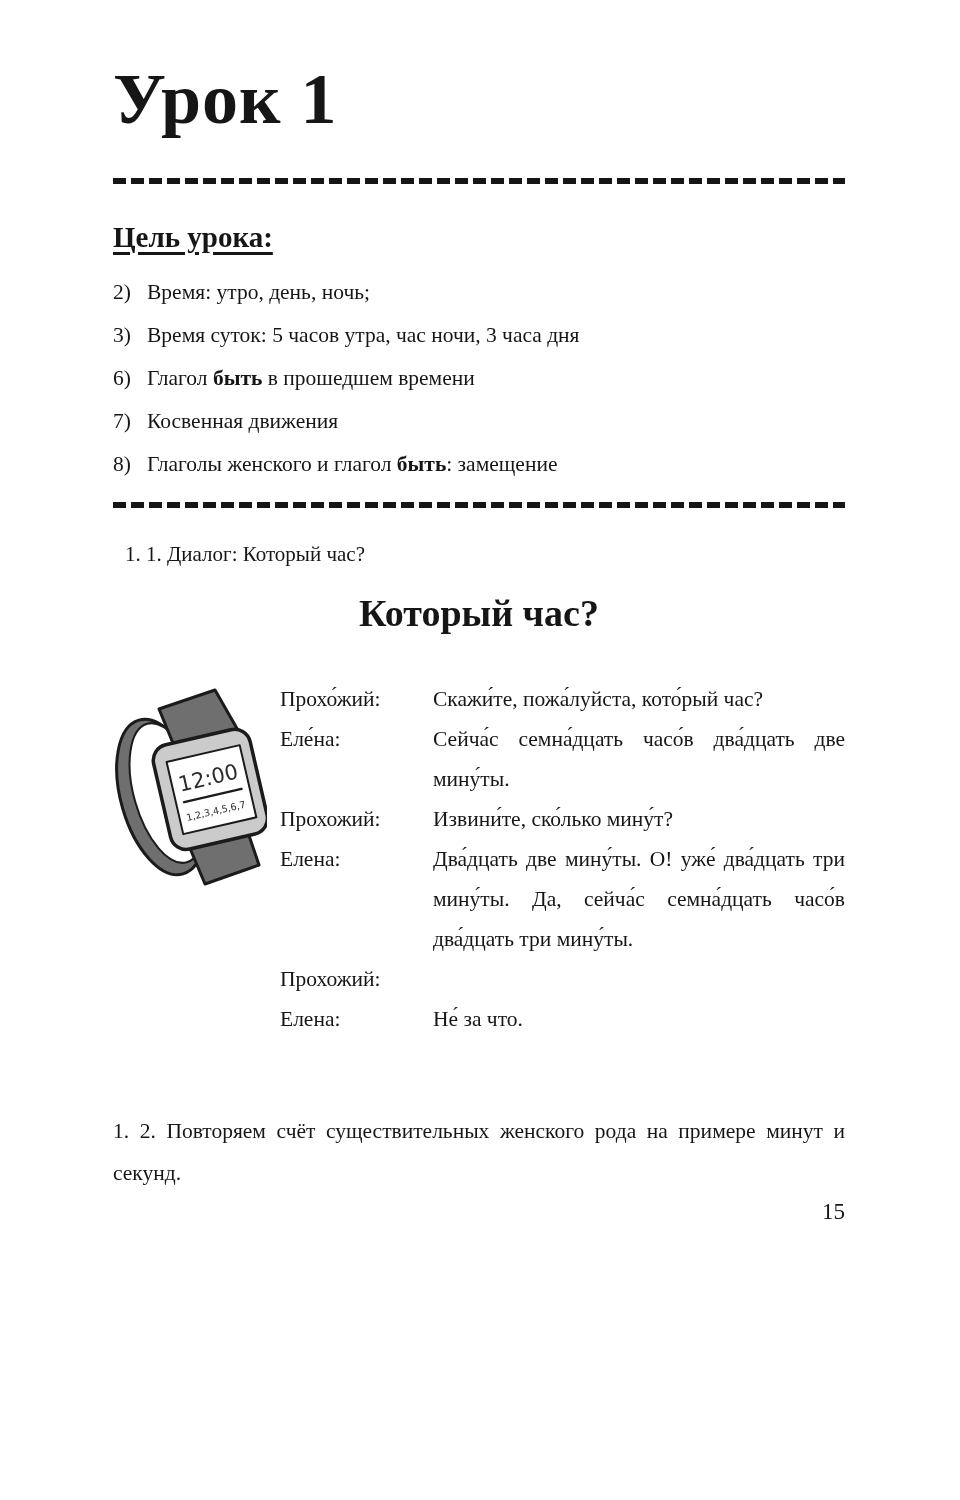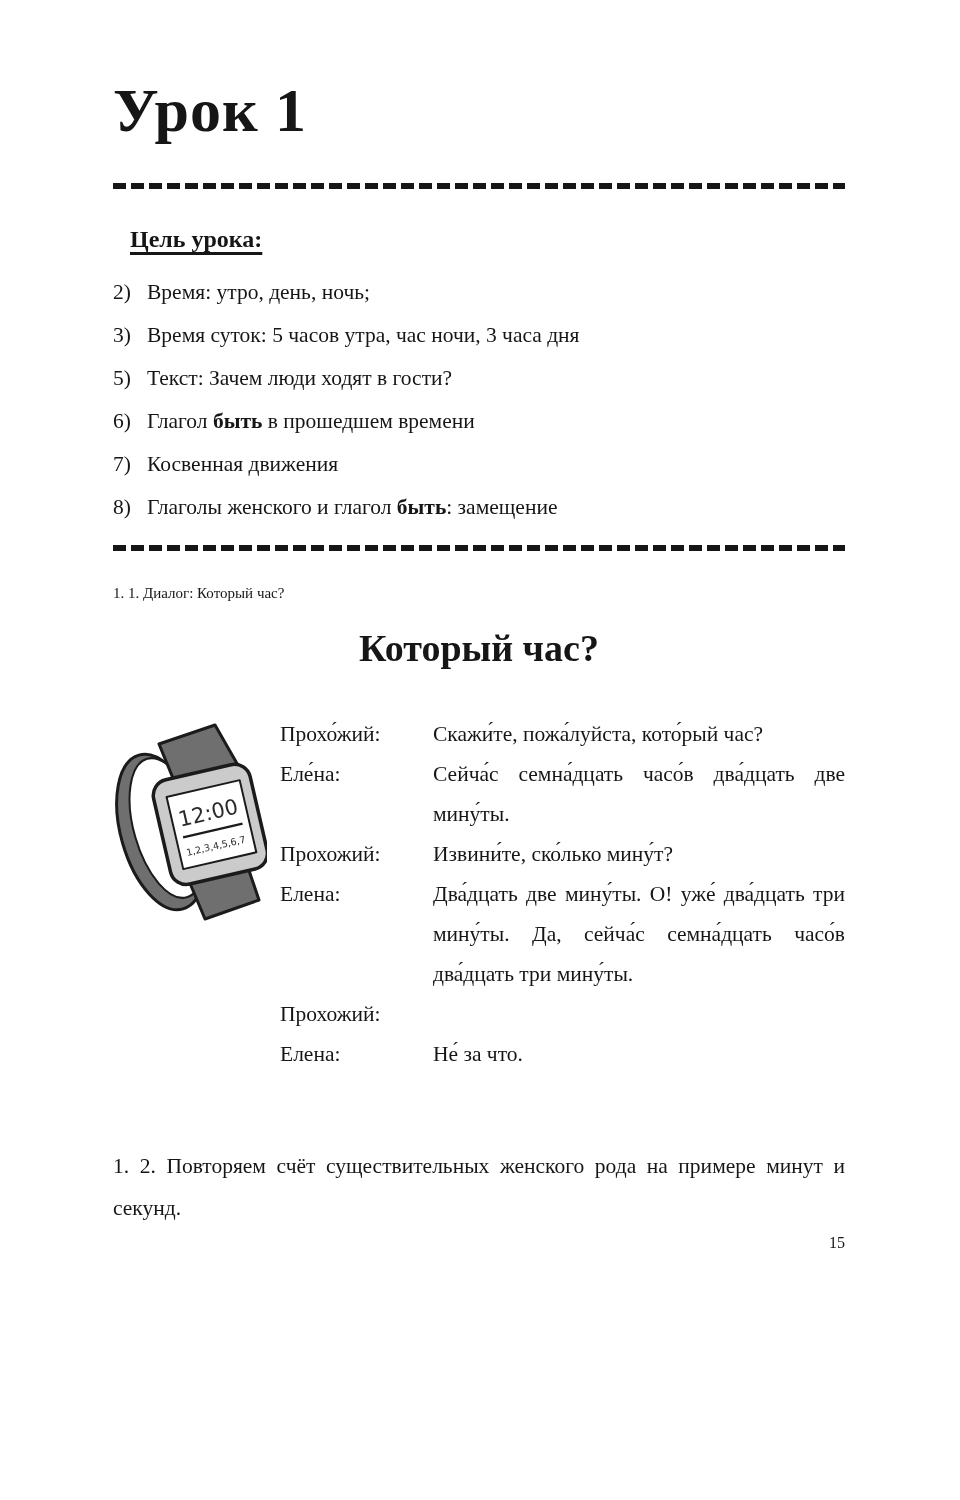--- a/index.html
+++ b/index.html
@@ -7,51 +7,51 @@
     width:960px;height:1500px;
     background:#ffffff;
     color:#161616;
     font-family:"Liberation Serif", serif;
     overflow:hidden;
     position:relative;
   }
   .content{padding:0 115px 0 113px;}
 
   .lesson-title{
-    margin:0;padding-top:76px;
-    font-size:62px;line-height:1.1;
+    margin:0;padding-top:60px;
+    font-size:72px;line-height:1.1;
     font-weight:bold;letter-spacing:1px;
   }
   .divider{
     height:6px;width:100%;
     background:repeating-linear-gradient(90deg,#161616 0 13px,transparent 13px 18px);
   }
   .divider-1{margin-top:39px;}
   .divider-2{margin-top:16px;}
 
   .goal-heading{
-    margin:17px;margin-top:36px;
-    font-size:24px;font-weight:bold;line-height:1.2;
+    margin:0;margin-top:36px;
+    font-size:29px;font-weight:bold;line-height:1.2;
   }
   .goal-heading span{
     text-decoration:underline;
     text-decoration-thickness:3px;
     text-underline-offset:5px;
   }
   .goal-list{margin-top:16px;}
   .goal-item{
     font-size:21.5px;line-height:43px;
     white-space:nowrap;
   }
   .goal-num{display:inline-block;width:34px;}
   .goal-item b{font-weight:bold;}
 
   .exercise-label{
     margin-top:32px;
-    font-size:15px;line-height:1.4;
+    font-size:21px;line-height:1.4;margin-left:12px;
   }
   .dialog-title{
     margin:0;margin-top:24px;
     text-align:center;
     font-size:38px;font-weight:bold;line-height:1.1;
   }
 
   .dialog-section{
     position:relative;
     margin-top:44px;
@@ -73,38 +73,37 @@
   }
 
   .footer-exercise{
     margin-top:66px;
     font-size:21.5px;line-height:42px;
     text-align:justify;
   }
   .page-number{
     margin-top:4px;
     text-align:right;
-    font-size:16px;line-height:1.2;
+    font-size:23px;line-height:1.2;
   }
 </style>
 </head>
 <body>
 
 <div class="content">
 
   <h1 class="lesson-title">Урок 1</h1>
 
   <div class="divider divider-1"></div>
 
   <h2 class="goal-heading"><span>Цель урока:</span></h2>
 
   <div class="goal-list">
     <div class="goal-item"><span class="goal-num">2)</span><span>Время: утро, день, ночь;</span><b></b><span></span></div>
     <div class="goal-item"><span class="goal-num">3)</span><span>Время суток: 5 часов утра, час ночи, 3 часа дня</span><b></b><span></span></div>
-    <div class="goal-item"><span class="goal-num">5)</span><span>Текст: Зачем люди ходят в гости?</span><b></b><span></span></div>
     <div class="goal-item"><span class="goal-num">6)</span><span>Глагол </span><b>быть</b><span> в прошедшем времени</span></div>
     <div class="goal-item"><span class="goal-num">7)</span><span>Косвенная движения</span><b></b><span></span></div>
     <div class="goal-item"><span class="goal-num">8)</span><span>Глаголы женского и глагол </span><b>быть</b><span>: замещение</span></div>
   </div>
 
   <div class="divider divider-2"></div>
 
   <div class="exercise-label">1. 1. Диалог: Который час?</div>
 
   <h3 class="dialog-title">Который час?</h3>

